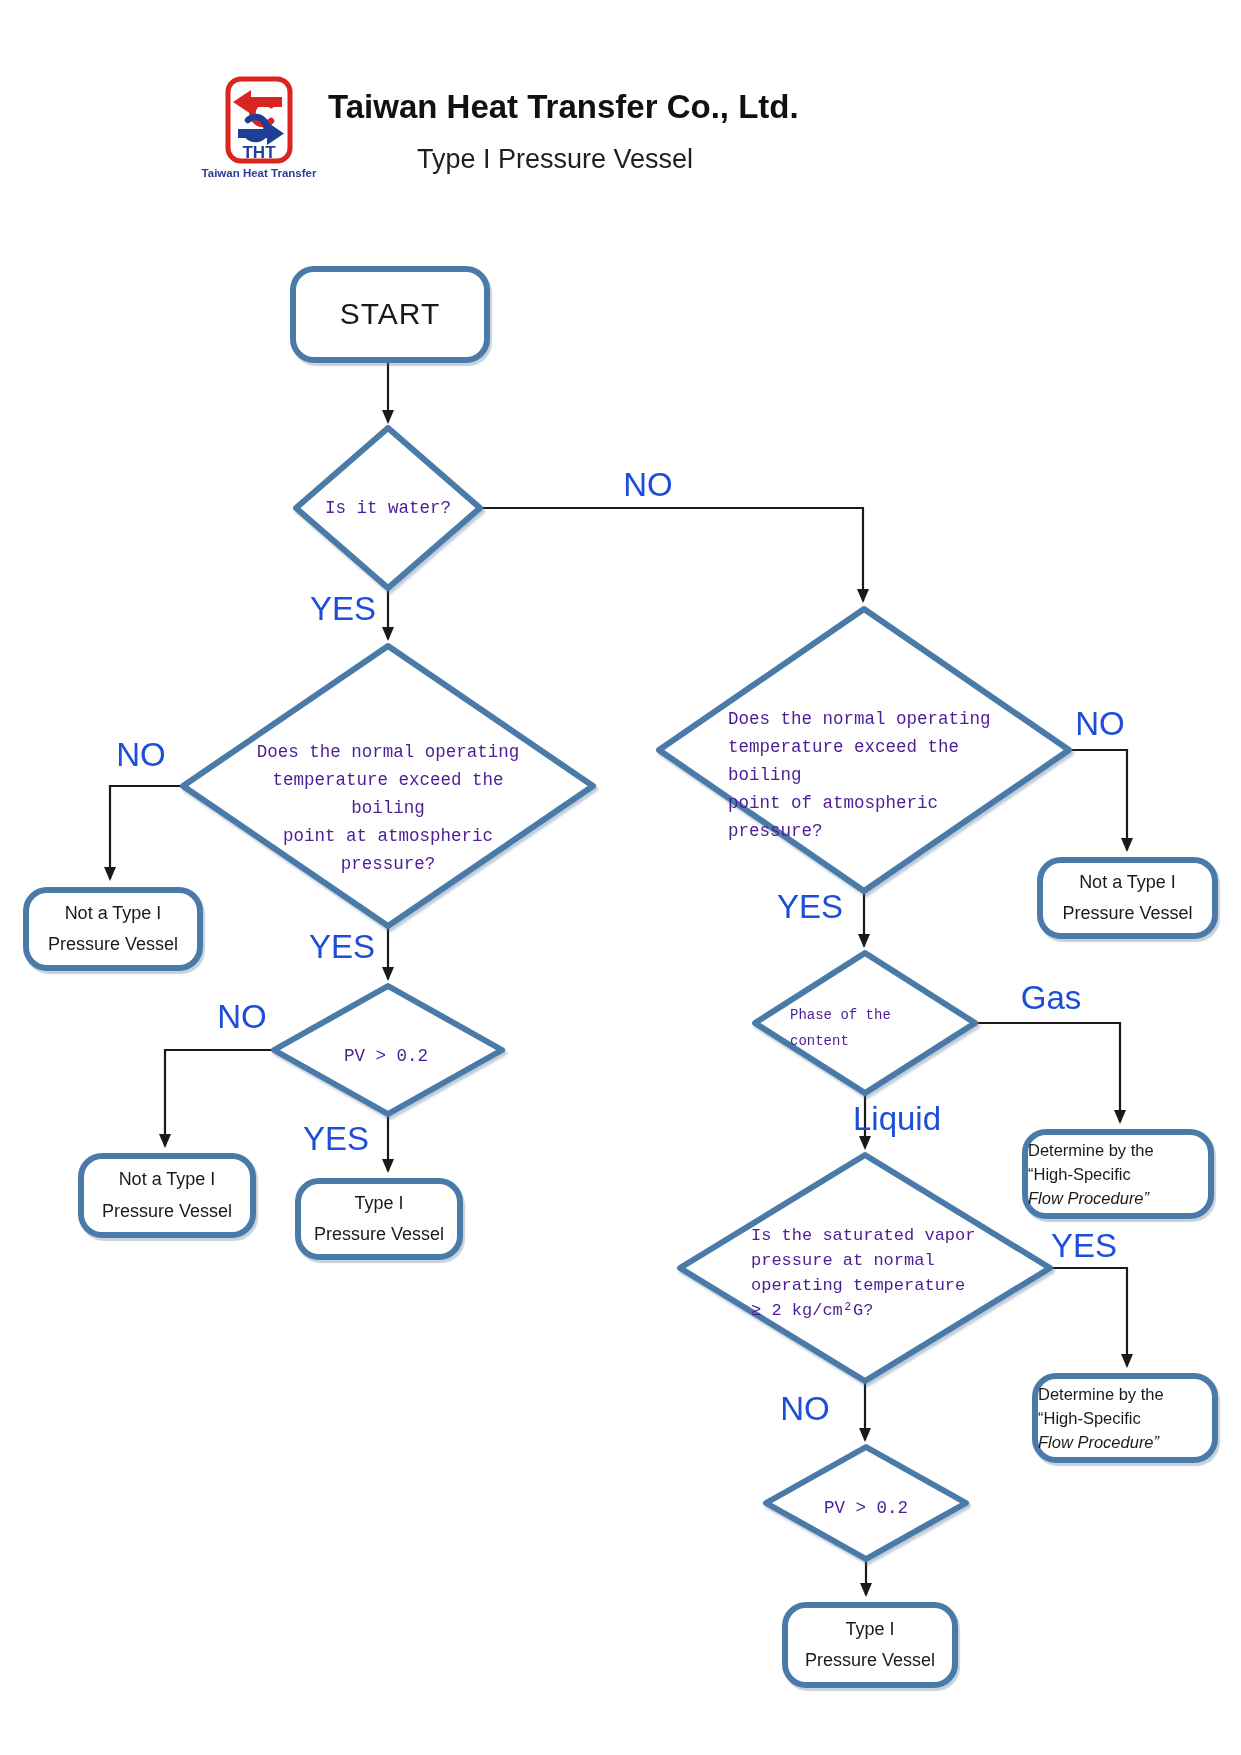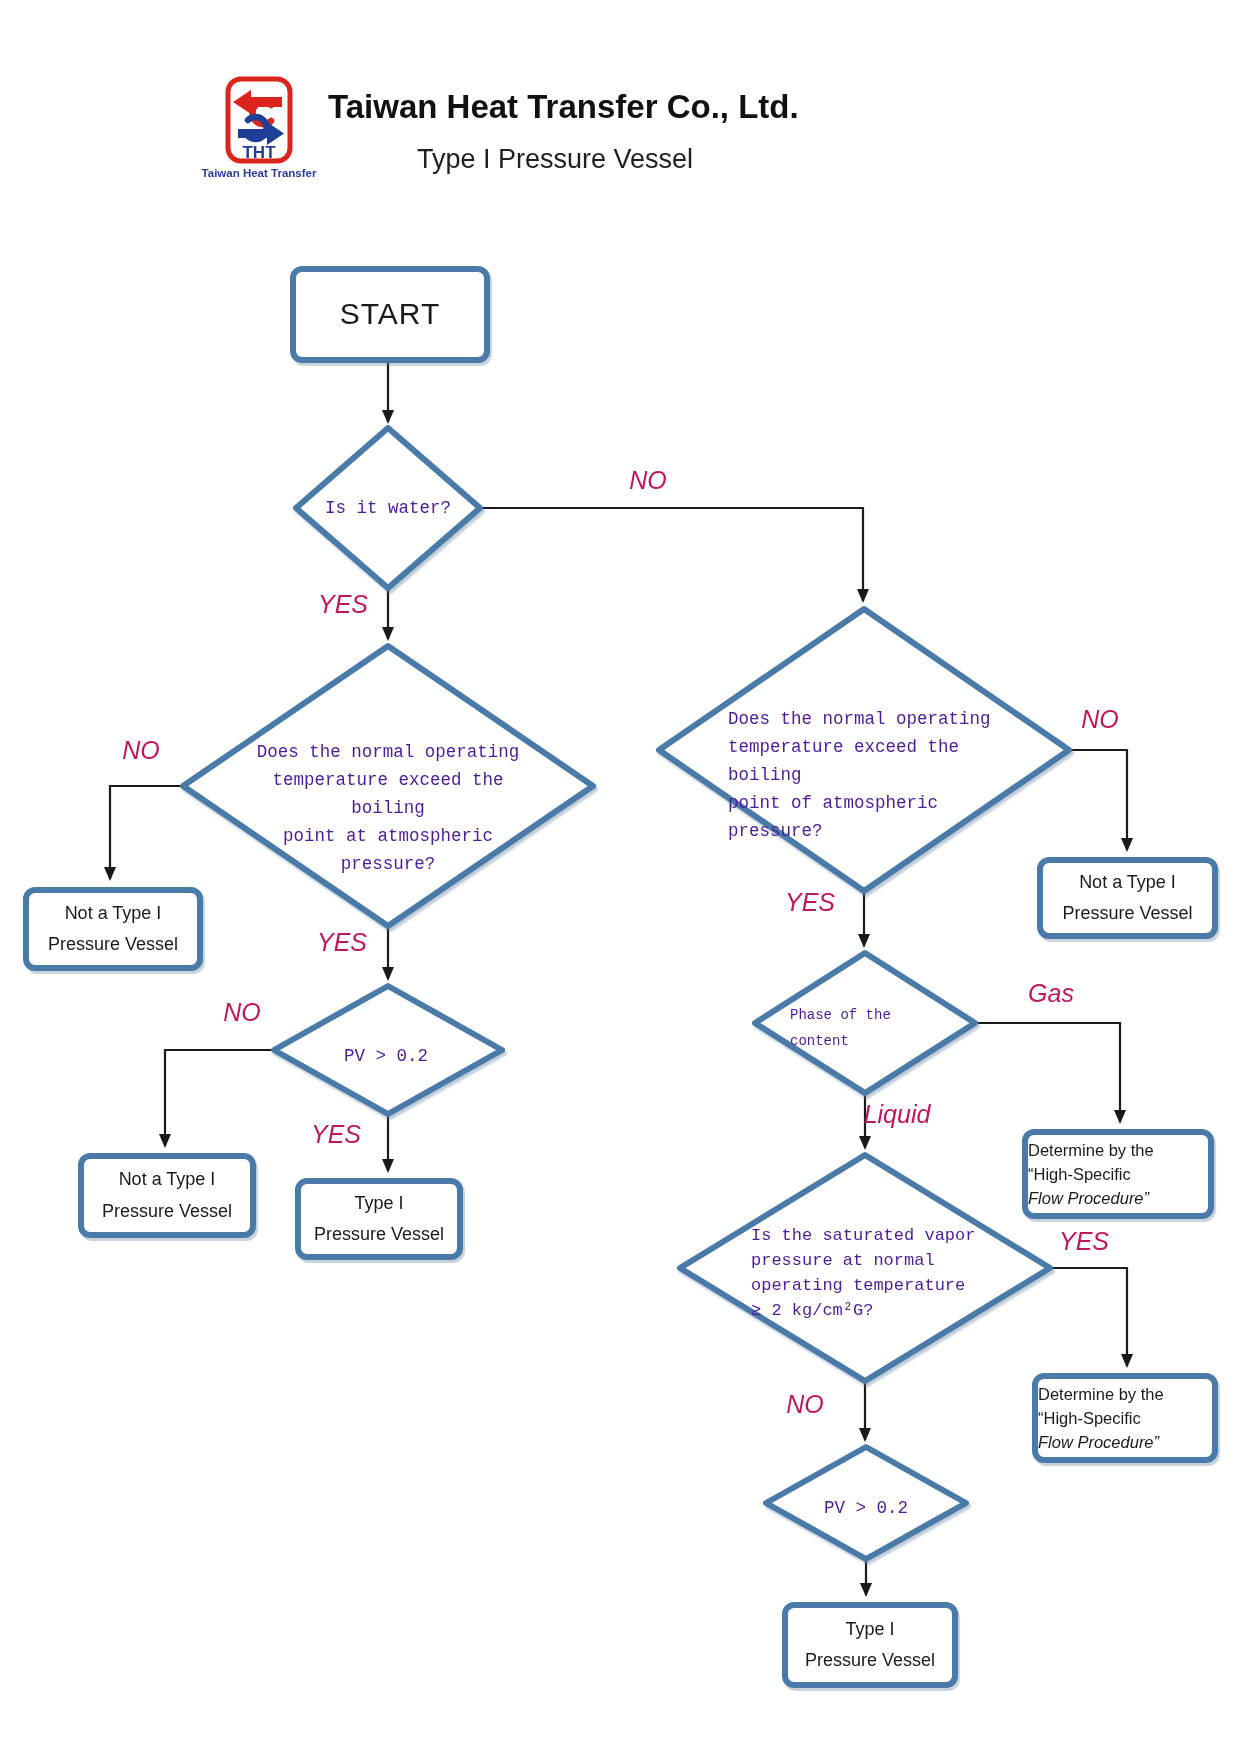--- a/index.html
+++ b/index.html
@@ -6,35 +6,35 @@
   .page{position:relative;width:1241px;height:1755px;background:#fff;overflow:hidden;
         font-family:"Liberation Sans","DejaVu Sans",sans-serif;color:#1a1a1a;}
   .abs{position:absolute;}
   
   .company-title{position:absolute;left:328px;top:88px;font-size:33px;font-weight:bold;color:#111;white-space:nowrap;}
   .subtitle{position:absolute;left:335px;width:440px;text-align:center;font-size:27px;color:#1f1f1f;}
   .logo-frame{position:absolute;left:225px;top:76px;width:68px;height:104px;}
   .logo-caption{position:absolute;left:186px;top:167px;width:146px;text-align:center;
                 font-size:11.5px;font-weight:bold;color:#2b3d99;}
   
-  .box{position:absolute;background:#fff;border:6px solid #4a7aa8;border-radius:12px;
+  .box{position:absolute;background:#fff;border:6px solid #4a7aa8;border-radius:24px;
        box-sizing:border-box;display:flex;flex-direction:column;align-items:center;justify-content:center;
        text-align:center;font-size:18px;line-height:1.75;color:#1a1a1a;
        box-shadow:2px 3px 1px rgba(96,126,156,0.35);}
   .box .line{display:block;}
   .box-start{font-size:30px;letter-spacing:1px;}
   .box-determine{align-items:flex-start;text-align:left;padding-right:4px;
                  font-size:16.5px;line-height:24px;}
   .italic-line{font-style:italic;}
   
   .dtext{position:absolute;font-size:17.5px;line-height:28px;color:#4c1d95;font-family:Liberation Mono, monospace;}
   .dtext.center{text-align:center;}
   .dtext .line{display:block;}
   
-  .blabel{position:absolute;font-size:25px;color:#be185d;text-align:center;white-space:nowrap;font-style:italic;}
+  .blabel{position:absolute;font-size:33px;color:#1d4ed8;text-align:center;white-space:nowrap;}
   svg{display:block;}
 </style>
 </head>
 <body>
 
 <div class="page">
 
   <div class="logo-frame">
     <svg width="68" height="88" viewBox="0 0 68 88">
       <rect x="3" y="3" width="62" height="82" rx="13" fill="#ffffff" stroke="#d9251d" stroke-width="5"></rect>

